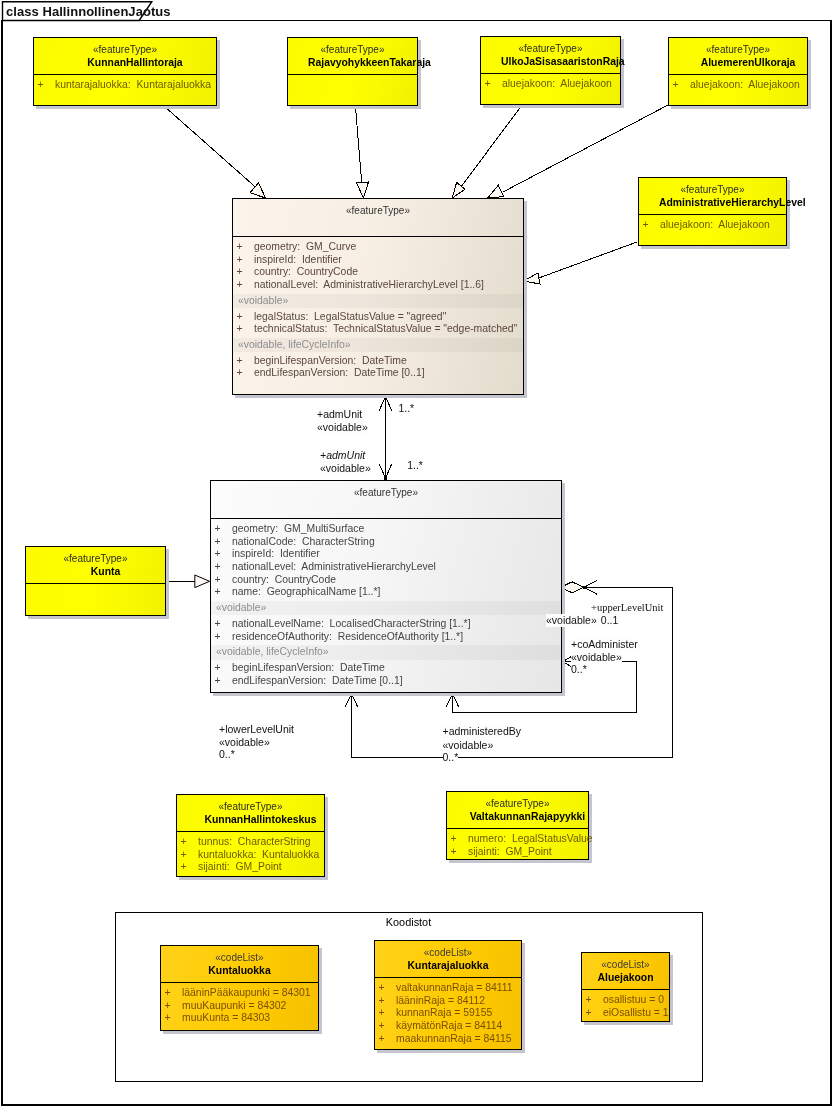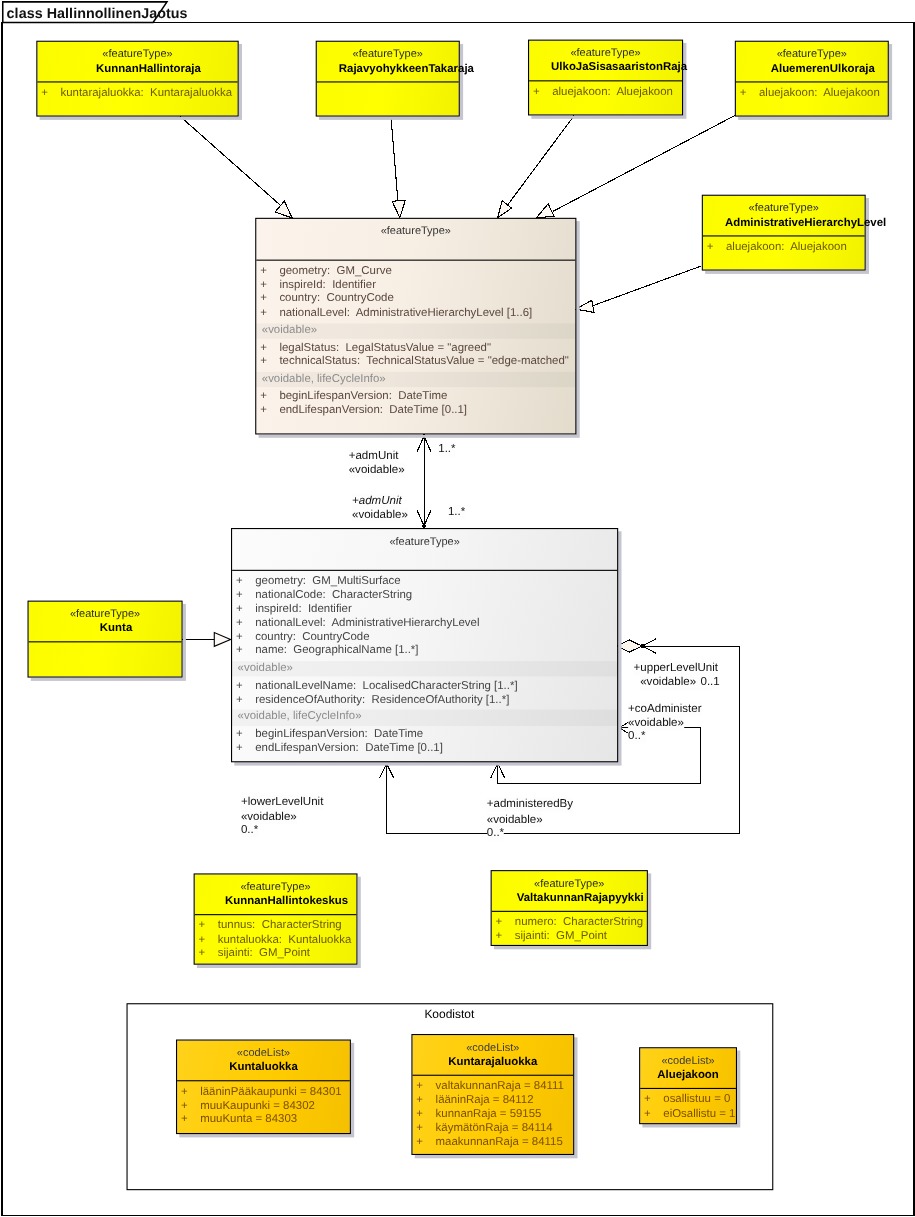--- a/index.html
+++ b/index.html
@@ -274,21 +274,21 @@
   </div>
 
   <div class="cls yellow" data-name="class-valtakunnanrajapyykki" style="left:446px;top:791px;width:143px;height:69px;">
     <div class="hdr" data-name="class-header" style="height:36px;">
       <div class="stereo" data-name="stereotype">«featureType»</div>
       <div class="nm" data-name="class-name">ValtakunnanRajapyykki</div>
     </div>
     <div class="attrs sep" data-name="attribute-compartment">
       <div class="attr" data-name="attribute-row">
         <span class="vis" data-name="visibility-marker">+</span>
-        <span data-name="attribute-text">numero:  CharacterString</span>
+        <span data-name="attribute-text">numero:  LegalStatusValue</span>
       </div>
       <div class="attr" data-name="attribute-row">
         <span class="vis" data-name="visibility-marker">+</span>
         <span data-name="attribute-text">sijainti:  GM_Point</span>
       </div>
     </div>
   </div>
 
   <div class="lbl" data-name="association-role-boundary" style="left:317px;top:408.3px;">
     <span data-name="role-name">+admUnit</span></div>
@@ -297,23 +297,23 @@
   <div class="lbl" data-name="association-multiplicity-boundary" style="left:398.4px;top:401.6px;">
     <span data-name="multiplicity">1..*</span></div>
 
   <div class="lbl" data-name="association-role-admunit" style="left:320px;top:449px;font-style:italic;">
     <span data-name="role-name">+admUnit</span></div>
   <div class="lbl" data-name="association-stereotype-admunit" style="left:320px;top:461.8px;">
     <span data-name="stereotype">«voidable»</span></div>
   <div class="lbl" data-name="association-multiplicity-admunit" style="left:407.2px;top:459.2px;">
     <span data-name="multiplicity">1..*</span></div>
 
-  <div class="lbl" data-name="association-role-upperlevelunit" style="left:576px;top:601px;">
+  <div class="lbl" data-name="association-role-upperlevelunit" style="left:591px;top:601px;font-family:Liberation Serif, serif;">
     <span data-name="role-name">+upperLevelUnit</span></div>
-  <div class="lbl" data-name="association-stereotype-upperlevelunit" style="left:582px;top:614px;">
+  <div class="lbl" data-name="association-stereotype-upperlevelunit" style="left:546px;top:614px;">
     <span data-name="stereotype">«voidable»</span><span data-name="multiplicity" style="margin-left:4px;">0..1</span></div>
 
   <div class="lbl" data-name="association-role-coadminister" style="left:571px;top:637.5px;">
     <span data-name="role-name">+coAdminister</span></div>
   <div class="lbl" data-name="association-stereotype-coadminister" style="left:571px;top:650.5px;">
     <span data-name="stereotype">«voidable»</span></div>
   <div class="lbl" data-name="association-multiplicity-coadminister" style="left:571px;top:662.5px;">
     <span data-name="multiplicity">0..*</span></div>
 
   <div class="lbl" data-name="association-role-lowerlevelunit" style="left:219px;top:722.5px;">

